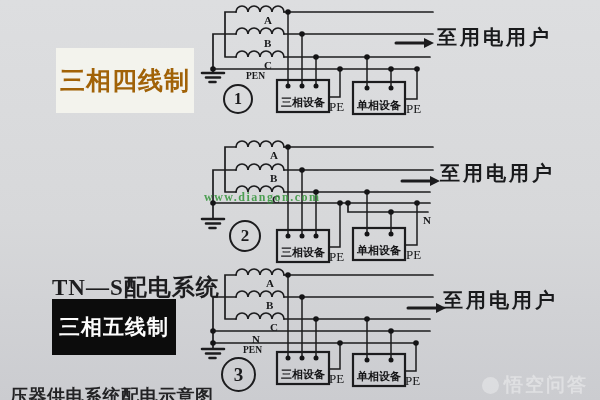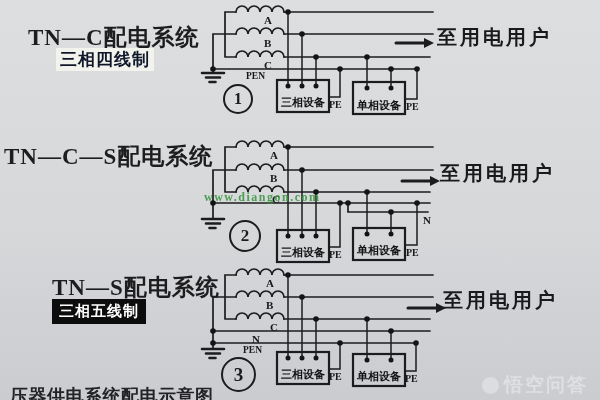--- a/index.html
+++ b/index.html
@@ -3,26 +3,26 @@
 <meta charset="utf-8">
 <style>
   html,body{margin:0;padding:0;}
   #stage{
     position:relative;width:600px;height:400px;overflow:hidden;
     background:linear-gradient(180deg,#dddee0 0%,#d7d8da 55%,#cbccd0 100%);
     font-family:"Liberation Serif", serif;color:#1b1b1d;
   }
   .abs{position:absolute;white-space:nowrap;}
   .title{font-size:23px;font-weight:bold;color:#1d1d1f;letter-spacing:1px;}
-  .subtitle-light{font-size:17px;font-weight:bold;background:#f3f3ed;color:#0f172a;padding:0 4px;letter-spacing:1px;}
-  .subtitle-dark{font-size:15px;font-weight:bold;background:#0c0c0c;color:#fdfdfd;padding:3px 7px;letter-spacing:1px;}
+  .subtitle-light{font-size:25px;font-weight:bold;background:#f3f3ed;color:#a16207;padding:16px 4px;letter-spacing:1px;}
+  .subtitle-dark{font-size:21px;font-weight:bold;background:#0c0c0c;color:#fdfdfd;padding:14px 7px;letter-spacing:1px;}
   .dest{font-size:20px;font-weight:bold;letter-spacing:3px;color:#191a1c;}
   .wire-label{font-size:11px;font-weight:bold;color:#17181a;}
   .wire-label.small{font-size:9.5px;}
-  .pe-label{font-size:10px;font-weight:bold;color:#17181a;}
+  .pe-label{font-size:13px;font-weight:normal;color:#17181a;}
   .box-label{font-size:11px;font-weight:bold;width:52px;text-align:center;color:#141416;}
   .num-circle{border:2.2px solid #1c1c1e;border-radius:50%;display:flex;align-items:center;justify-content:center;
     font-weight:bold;color:#1c1c1e;background:transparent;}
   .caption{font-size:18px;font-weight:bold;color:#232325;letter-spacing:0.5px;}
   .green-wm{font-size:12px;font-weight:bold;color:rgba(52,148,58,0.85);letter-spacing:1.5px;
     font-family:"Liberation Serif", serif;}
   .corner-wm{font-size:19px;font-weight:bold;color:rgba(255,255,255,0.38);letter-spacing:2px;
     font-family:"Liberation Sans", sans-serif;}
   .corner-logo{width:17px;height:17px;border-radius:50%;background:rgba(255,255,255,0.32);}
   svg{position:absolute;left:0;top:0;}
@@ -154,36 +154,34 @@
             <circle cx="391" cy="360" r="2.5"></circle>
         </g>
         <g>
           <path d="M408 308 H436" stroke-width="3"></path>
           <polygon points="436,303 446,308 436,313" fill="#1c1c1e" stroke="none"></polygon>
         </g>
       </g>
     </g>
   </svg>
 
-  <span class="abs title" style="left:28px;top:22px;">TN—C配电系统</span>
   <span class="abs subtitle-light" style="left:56px;top:48px;">三相四线制</span>
   <div class="abs num-circle" style="left:223px;top:84px;width:26px;height:26px;font-size:16px;">
     <span>1</span>
   </div>
   <span class="abs wire-label" style="left:264px;top:14px;">A</span>
   <span class="abs wire-label" style="left:264px;top:37px;">B</span>
   <span class="abs wire-label" style="left:264px;top:59px;">C</span>
   <span class="abs wire-label small" style="left:246px;top:71px;">PEN</span>
   <span class="abs box-label" style="left:277px;top:95px;">三相设备</span>
   <span class="abs box-label" style="left:353px;top:98px;">单相设备</span>
   <span class="abs pe-label" style="left:329px;top:99px;">PE</span>
   <span class="abs pe-label" style="left:406px;top:101px;">PE</span>
   <span class="abs dest" style="left:437px;top:24px;">至用电用户</span>
 
-  <span class="abs title" style="left:4px;top:141px;">TN—C—S配电系统</span>
   <div class="abs num-circle" style="left:229px;top:220px;width:28px;height:28px;font-size:17px;">
     <span>2</span>
   </div>
   <span class="abs wire-label" style="left:270px;top:149px;">A</span>
   <span class="abs wire-label" style="left:270px;top:172px;">B</span>
   <span class="abs wire-label" style="left:272px;top:193px;">C</span>
   <span class="abs wire-label" style="left:423px;top:214px;">N</span>
   <span class="abs box-label" style="left:277px;top:245px;">三相设备</span>
   <span class="abs box-label" style="left:353px;top:243px;">单相设备</span>
   <span class="abs pe-label" style="left:329px;top:249px;">PE</span>

